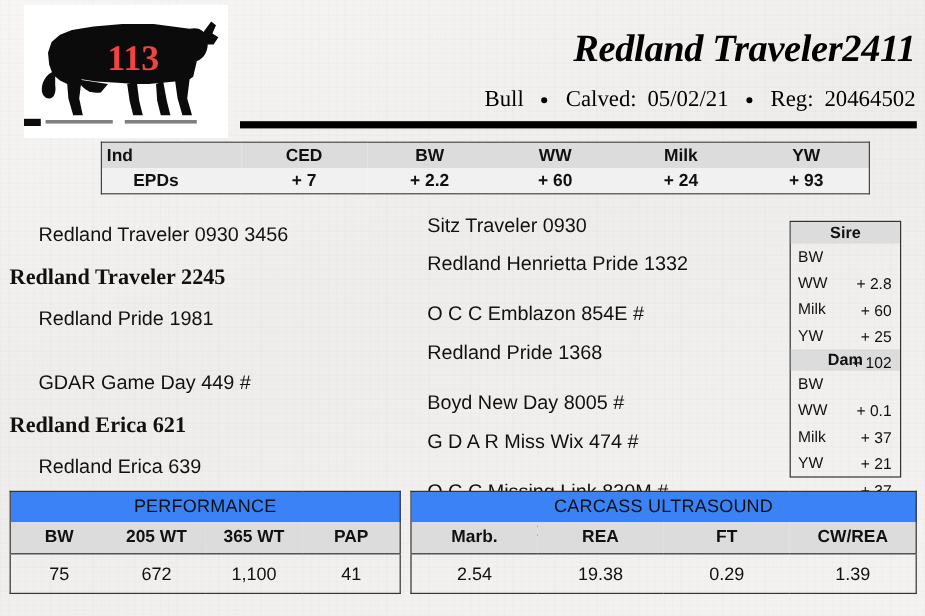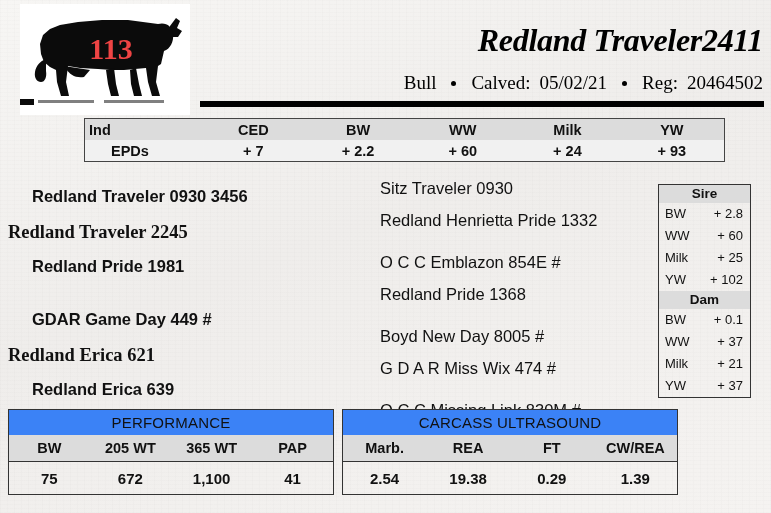--- a/index.html
+++ b/index.html
@@ -124,29 +124,29 @@
     left: 356px; top: 176px;
     width: 300px;
   }
   .ped-line {
     font-size: 16.5px;
     line-height: 1.0;
     color: #111;
     white-space: nowrap;
   }
   .ped-col-left .ped-line { height: 30px; padding-top: 5px; }
-  .ped-col-left .indent { padding-left: 26px; font-weight: bold; }
+  .ped-col-left .indent { padding-left: 26px; font-weight: normal; }
   .ped-col-left .bold {
     font-family: "Liberation Serif", serif;
     font-weight: bold;
     font-size: 18.5px;
     padding-left: 2px;
   }
   .ped-col-left .spacer { height: 18px; }
-  .ped-col-mid .ped-line { height: 28px; padding-top: 4px; margin-left: 24px; }
+  .ped-col-mid .ped-line { height: 28px; padding-top: 4px; }
   .ped-col-mid .gap { height: 10px; }
 
   
   .sd-box {
     position: absolute;
     left: 658px; top: 184px;
     width: 93px;
     border: 1px solid #333;
     background: transparent;
     box-sizing: border-box;
@@ -161,21 +161,21 @@
   }
   .sd-row {
     display: flex;
     justify-content: space-between;
     padding: 0 7px 0 6px;
     font-size: 13px;
     height: 22px;
     line-height: 22px;
   }
   .sd-row .k { text-align: left; }
-  .sd-row .v { text-align: right; }
+  .sd-row .v { text-align: right; margin-top: 23px; }
 
   
   .btm-table {
     position: absolute;
     border: 1px solid #333;
     border-collapse: collapse;
     table-layout: fixed;
     background: transparent;
     box-sizing: border-box;
   }
@@ -193,27 +193,27 @@
     text-align: center;
     font-size: 14.5px;
     font-weight: bold;
     height: 24px;
     border: none;
     border-bottom: 1px solid #333;
   }
   .btm-table td.val {
     text-align: center;
     font-size: 15px;
-    font-weight: bold;
+    font-weight: normal;
     height: 30px;
     border: none;
     background: transparent;
   }
   #perf-table { left: 8px; top: 409px; width: 326px; }
-  #carcass-table { left: 342px; top: 409px; width: 336px; }
+  #carcass-table { left: 342px; top: 409px; width: 422px; }
 </style>
 </head>
 <body>
 
 <div class="paper-texture"></div>
 
 <div class="page">
 
   <div class="hdr-photo">
     <svg viewBox="0 0 170 111" xmlns="http://www.w3.org/2000/svg">

